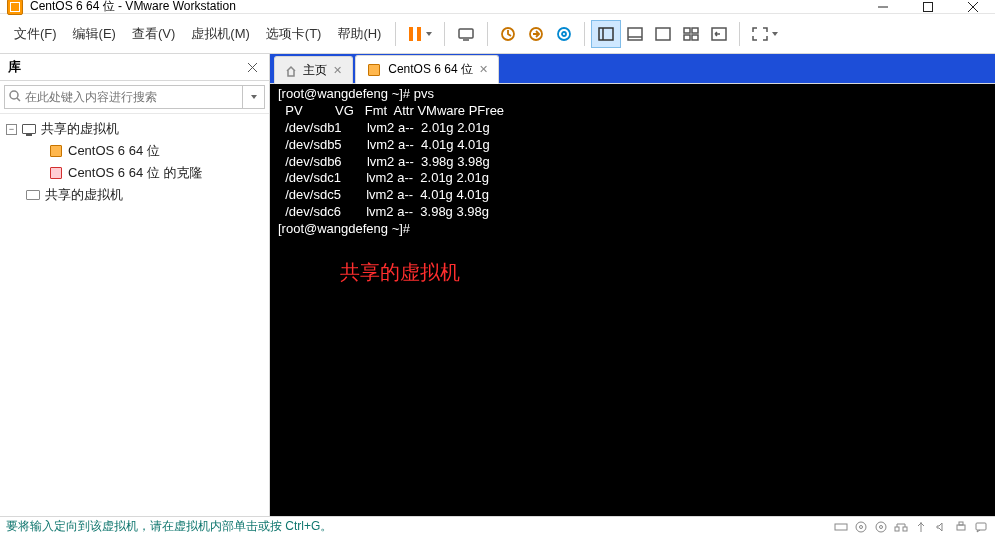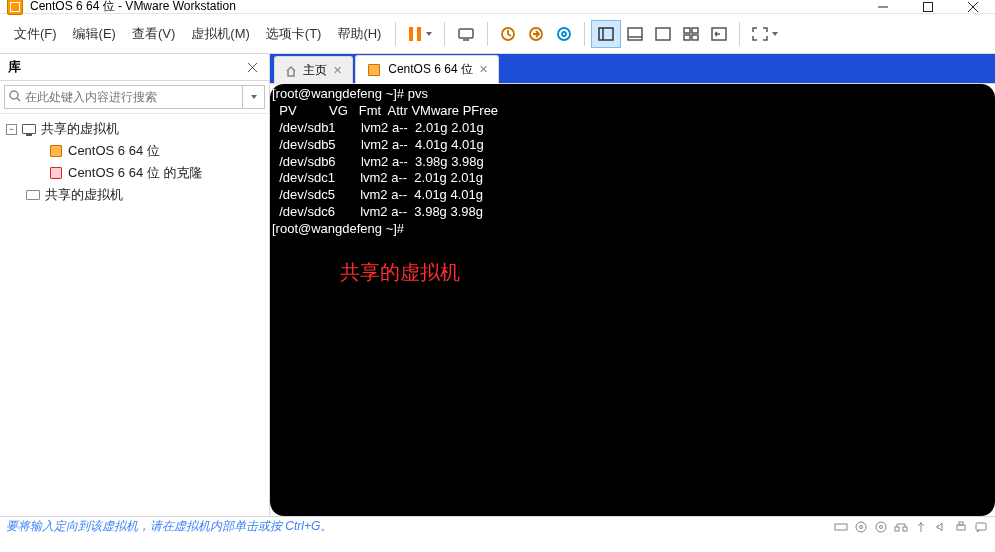--- a/index.html
+++ b/index.html
@@ -40,25 +40,25 @@
 .vm-ico.clone { border-color: #d32f2f; background: #ffcdd2; }
 .folder-ico { width: 14px; height: 10px; border: 1px solid #888; background: #fff; border-radius: 1px; }
 
 .content { flex: 1; display: flex; flex-direction: column; }
 .tabs { height: 30px; display: flex; align-items: flex-end; border-bottom: 1px solid #d8d8d8; padding: 0 4px; gap: 2px; background: #1d4ed8; }
 .tab { display: flex; align-items: center; gap: 6px; padding: 5px 10px; border: 1px solid #d8d8d8; border-bottom: none; background: #efefef; font-size: 12px; border-radius: 3px 3px 0 0; position: relative; bottom: -1px; }
 .tab.active { background: #fff; border-bottom: 1px solid #fff; }
 .tab-close { color: #888; font-size: 11px; }
 .home-ico { width: 12px; height: 12px; color: #888; }
 
-.terminal { flex: 1; background: #000; padding: 2px 2px; font-family: "Consolas", "Courier New", monospace; font-size: 13px; color: #fff; line-height: 1.3; overflow: hidden; position: relative; border-radius: 14px; }
+.terminal { flex: 1; background: #000; padding: 2px 8px; font-family: "Consolas", "Courier New", monospace; font-size: 13px; color: #fff; line-height: 1.3; overflow: hidden; position: relative; }
 .term-line { white-space: pre; }
 .annot { position: absolute; color: #ff2e2e; font-family: "Microsoft YaHei", sans-serif; font-size: 20px; }
 
-.statusbar { height: 20px; display: flex; align-items: center; padding: 0 6px; font-size: 12px; color: #3b82f6; border-top: 1px solid #d8d8d8; font-style: italic; }
+.statusbar { height: 20px; display: flex; align-items: center; padding: 0 6px; font-size: 12px; color: #0f766e; border-top: 1px solid #d8d8d8; }
 .statusbar .spacer { flex: 1; }
 .status-icons { display: flex; gap: 4px; }
 .stat-ico { width: 16px; height: 14px; display: inline-flex; align-items: center; justify-content: center; color: #888; }
 </style>
 </head>
 <body>
 
 <div class="titlebar">
   <div class="titlebar-icon"></div>
   <div class="titlebar-title">CentOS 6 64 位 - VMware Workstation</div>

